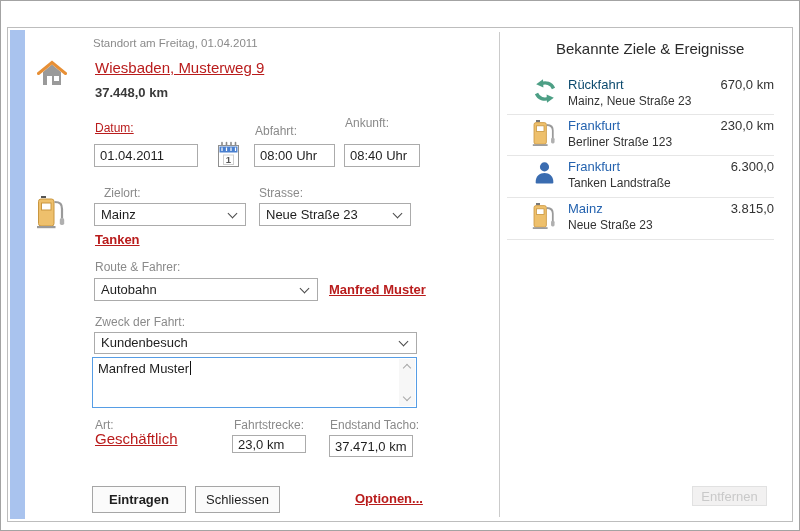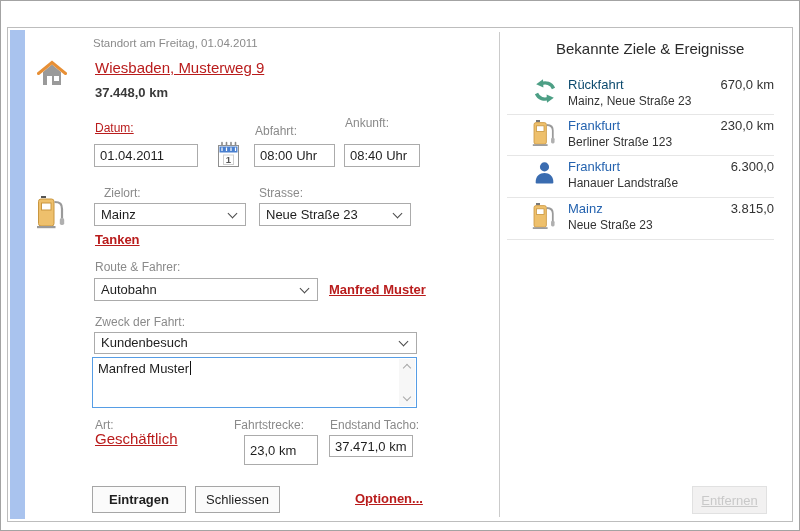--- a/index.html
+++ b/index.html
@@ -146,21 +146,21 @@
       <span>Manfred Muster</span><span class="caret"></span>
       <div class="memo-scroll">
         <span class="sc up"></span>
         <span class="sc down"></span>
       </div>
     </div>
 
     <div class="lbl" style="left:87px; top:390px;">Art:</div>
     <a class="lnk big" style="left:87px; top:402px;">Geschäftlich</a>
     <div class="lbl" style="left:226px; top:390px;">Fahrtstrecke:</div>
-    <input class="inp" style="left: 236px; top: 407px; width: 74px; height: 30px;" value="23,0 km">
+    <input class="inp" style="left: 224px; top: 407px; width: 74px; height: 18px;" value="23,0 km">
     <div class="lbl" style="left:322px; top:390px;">Endstand Tacho:</div>
     <input class="inp" style="left: 321px; top: 407px; width: 84px; height: 22px;" value="37.471,0 km">
 
     <button class="btn primary" style="left:84px; top:458px; width:94px; height:27px;">Eintragen</button>
     <button class="btn" style="left:187px; top:458px; width:85px; height:27px;">Schliessen</button>
     <a class="lnk bold" style="left:347px; top:463px;">Optionen...</a>
 
     <div class="panel-title">Bekannte Ziele &amp; Ereignisse</div>
 
     <div class="plist">
@@ -193,35 +193,35 @@
       </div>
       <div class="p-div" style="top:83px;"></div>
 
       <div class="p-item" style="top:84px;">
         <svg class="icon" width="25" height="25" viewBox="0 0 24 24">
           <circle cx="12" cy="6.6" r="4.4" fill="#3a6cb0"></circle>
           <path d="M3.5 21.5 C3.5 15 7.5 12.5 12 12.5 C16.5 12.5 20.5 15 20.5 21.5 Q20.5 22.5 19.5 22.5 L4.5 22.5 Q3.5 22.5 3.5 21.5 Z" fill="#3a6cb0"></path>
         </svg>
         <span class="p-title" style="color: rgb(37, 99, 175);">Frankfurt</span>
         <span class="p-value">6.300,0</span>
-        <span class="p-sub">Hanauer Landstraße</span>
+        <span class="p-sub">Tanken Landstraße</span>
       </div>
       <div class="p-div" style="top:125px;"></div>
 
       <div class="p-item" style="top:126px;">
         <svg class="icon" width="24" height="28" viewBox="0 0 30 34">
           <path d="M5 2 H10" stroke="#555" stroke-width="2"></path>
           <rect x="2.5" y="4" width="15.5" height="27" rx="2.5" fill="#eec06c" stroke="#c9963f"></rect>
           <rect x="5.5" y="8" width="9.5" height="7" fill="#fff" stroke="#c9963f"></rect>
           <path d="M18.5 7 C24.5 7 26 9.5 26 14 L26 23.5" stroke="#9a9a9a" stroke-width="2.2" fill="none"></path>
           <rect x="23.8" y="23" width="4.4" height="7" rx="1.8" fill="#b0b0b0"></rect>
           <rect x="1" y="31" width="18.5" height="2.2" fill="#9a9a9a"></rect>
         </svg>
         <span class="p-title" style="color: rgb(37, 99, 175);">Mainz</span>
         <span class="p-value">3.815,0</span>
         <span class="p-sub">Neue Straße 23</span>
       </div>
       <div class="p-div" style="top:167px;"></div>
     </div>
 
-    <button class="btn disabled" style="left:684px; top:458px; width:75px; height:28px;text-decoration:underline;">Entfernen</button>
+    <button class="btn disabled" style="left:684px; top:458px; width:75px; height:20px;">Entfernen</button>
   </div>
 </div>
 
 </body></html>

